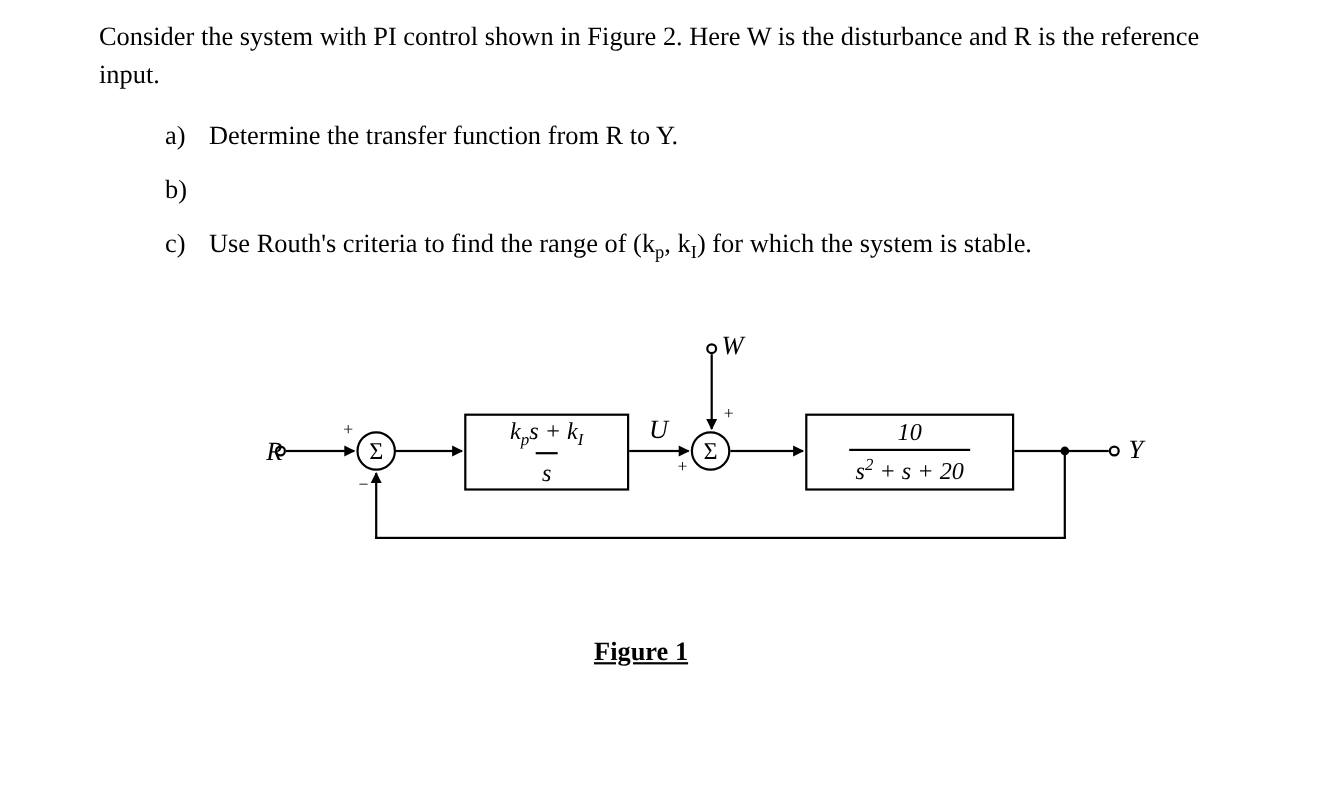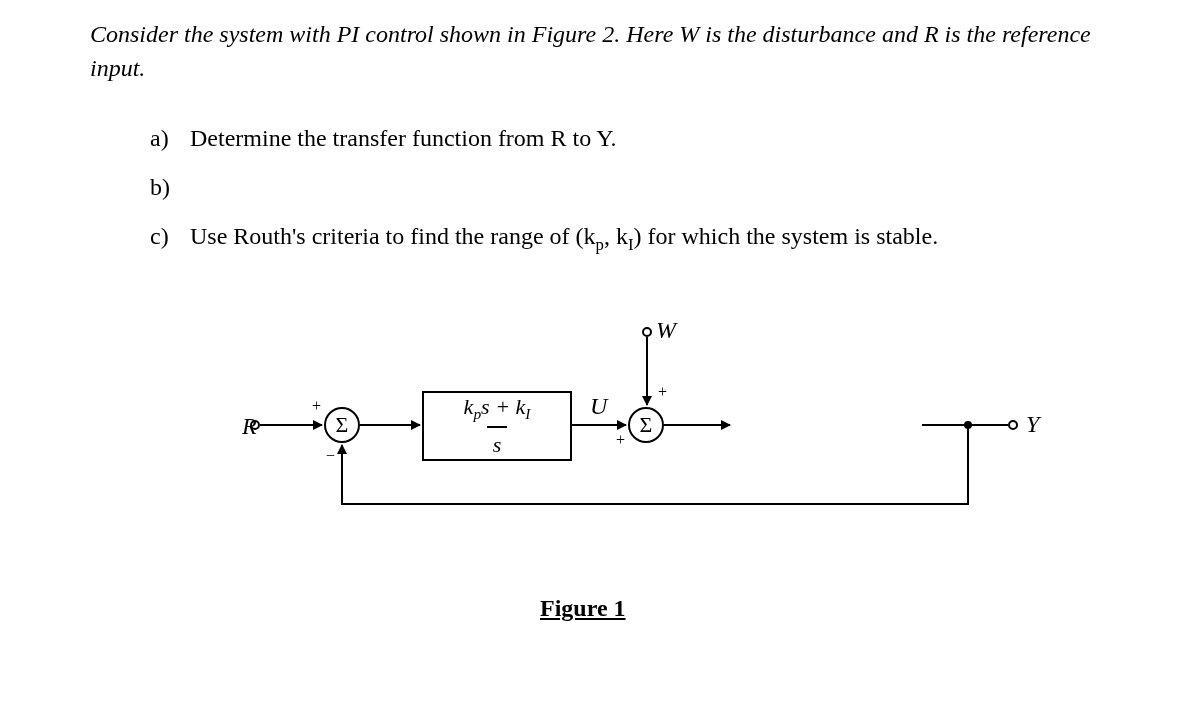--- a/index.html
+++ b/index.html
@@ -11,24 +11,23 @@
       width: 1200px;
       height: 727px;
       background: #ffffff;
       font-family: Georgia, 'Times New Roman', serif;
       font-size: 24px;
       color: #000000;
       padding: 18px 60px;
       position: relative;
     }
     .intro {
-      margin-bottom: 40px;
+      margin-bottom: 26px;
       line-height: 1.4;
       padding-left: 30px;
-      font-style: italic;
     }
     .parts {
       padding-left: 90px;
     }
     .part {
       margin-bottom: 22px;
       display: flex;
     }
     .part-label {
       width: 40px;
@@ -210,20 +209,28 @@
     <div class="port-terminal" style="left:392px; top:-18px;"></div>
     <div class="port-label" style="left:406px; top:-28px;">W</div>
     <div class="signal-line arrow-down" style="left:396px; top:-8px; width:2px; height:68px;"></div>
     <div class="sign" style="left:408px; top:38px;">+</div>
 
     <div class="sum-node" style="left:378px; top:62px;">Σ</div>
     <div class="sign" style="left:366px; top:86px;">+</div>
 
     <div class="signal-line arrow-right" style="left:414px; top:79px; width:66px; height:2px;"></div>
 
+    <div class="block" style="left:482px; top:46px; width:190px; height:70px;">
+      <div class="frac">
+        <div class="frac-num">10</div>
+        <div class="frac-den">
+          <span>s</span><span class="sup">2</span><span> + s + 20</span>
+        </div>
+      </div>
+    </div>
 
     <div class="signal-line" style="left:672px; top:79px; width:86px; height:2px;"></div>
     <div class="port-terminal" style="left:758px; top:75px;"></div>
     <div class="port-label" style="left:776px; top:66px;">Y</div>
 
     <div class="signal-line" style="left:714px; top:76px; width:8px; height:8px; border-radius:50%;"></div>
     <div class="signal-line" style="left:717px; top:80px; width:2px; height:80px;"></div>
     <div class="signal-line" style="left:91px; top:158px; width:628px; height:2px;"></div>
     <div class="signal-line arrow-up" style="left:91px; top:100px; width:2px; height:60px;"></div>
 

